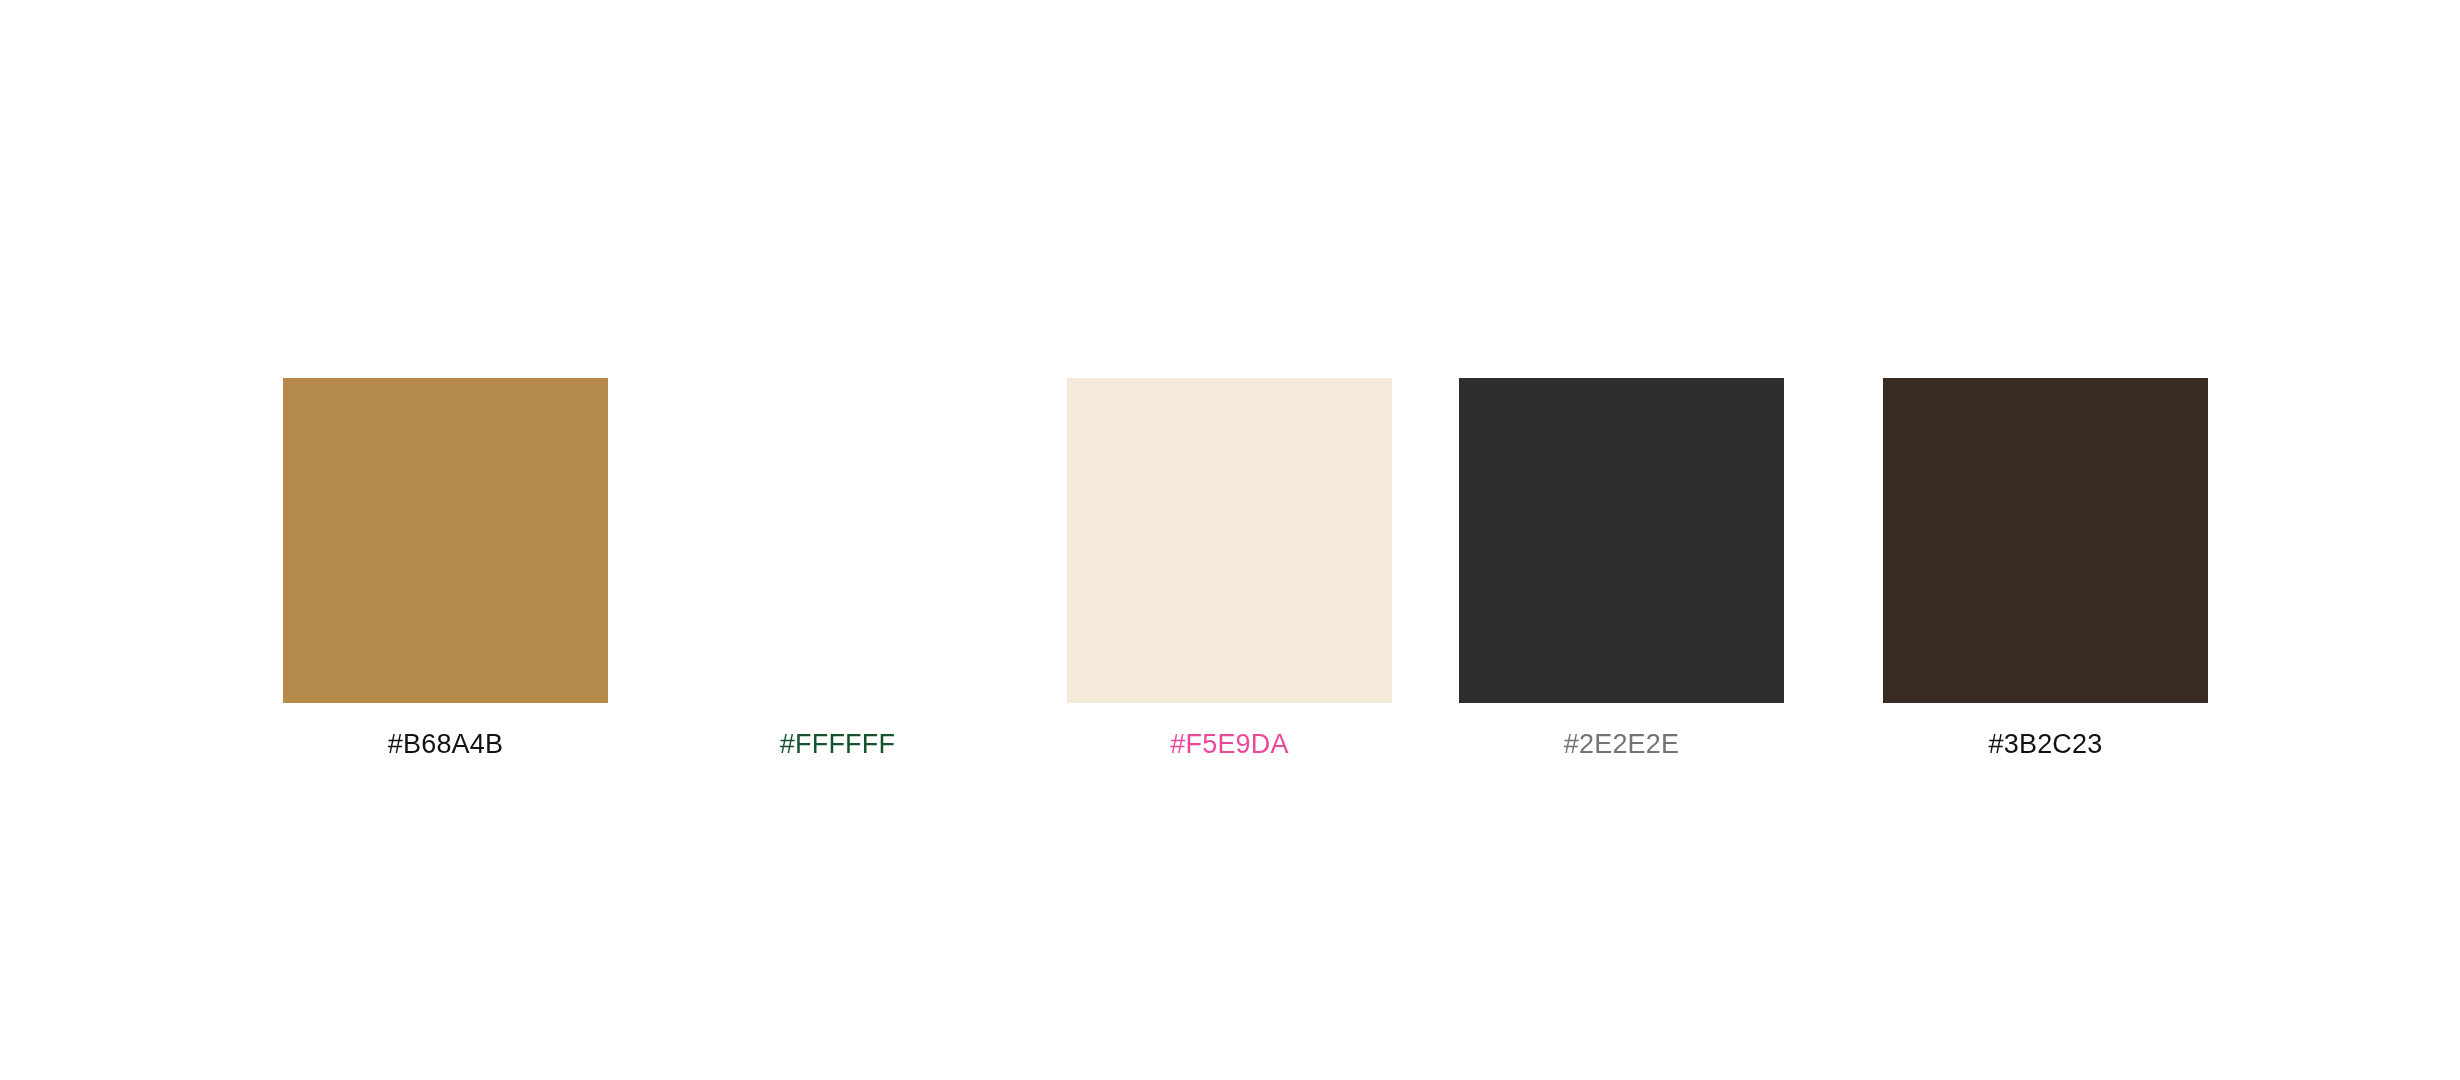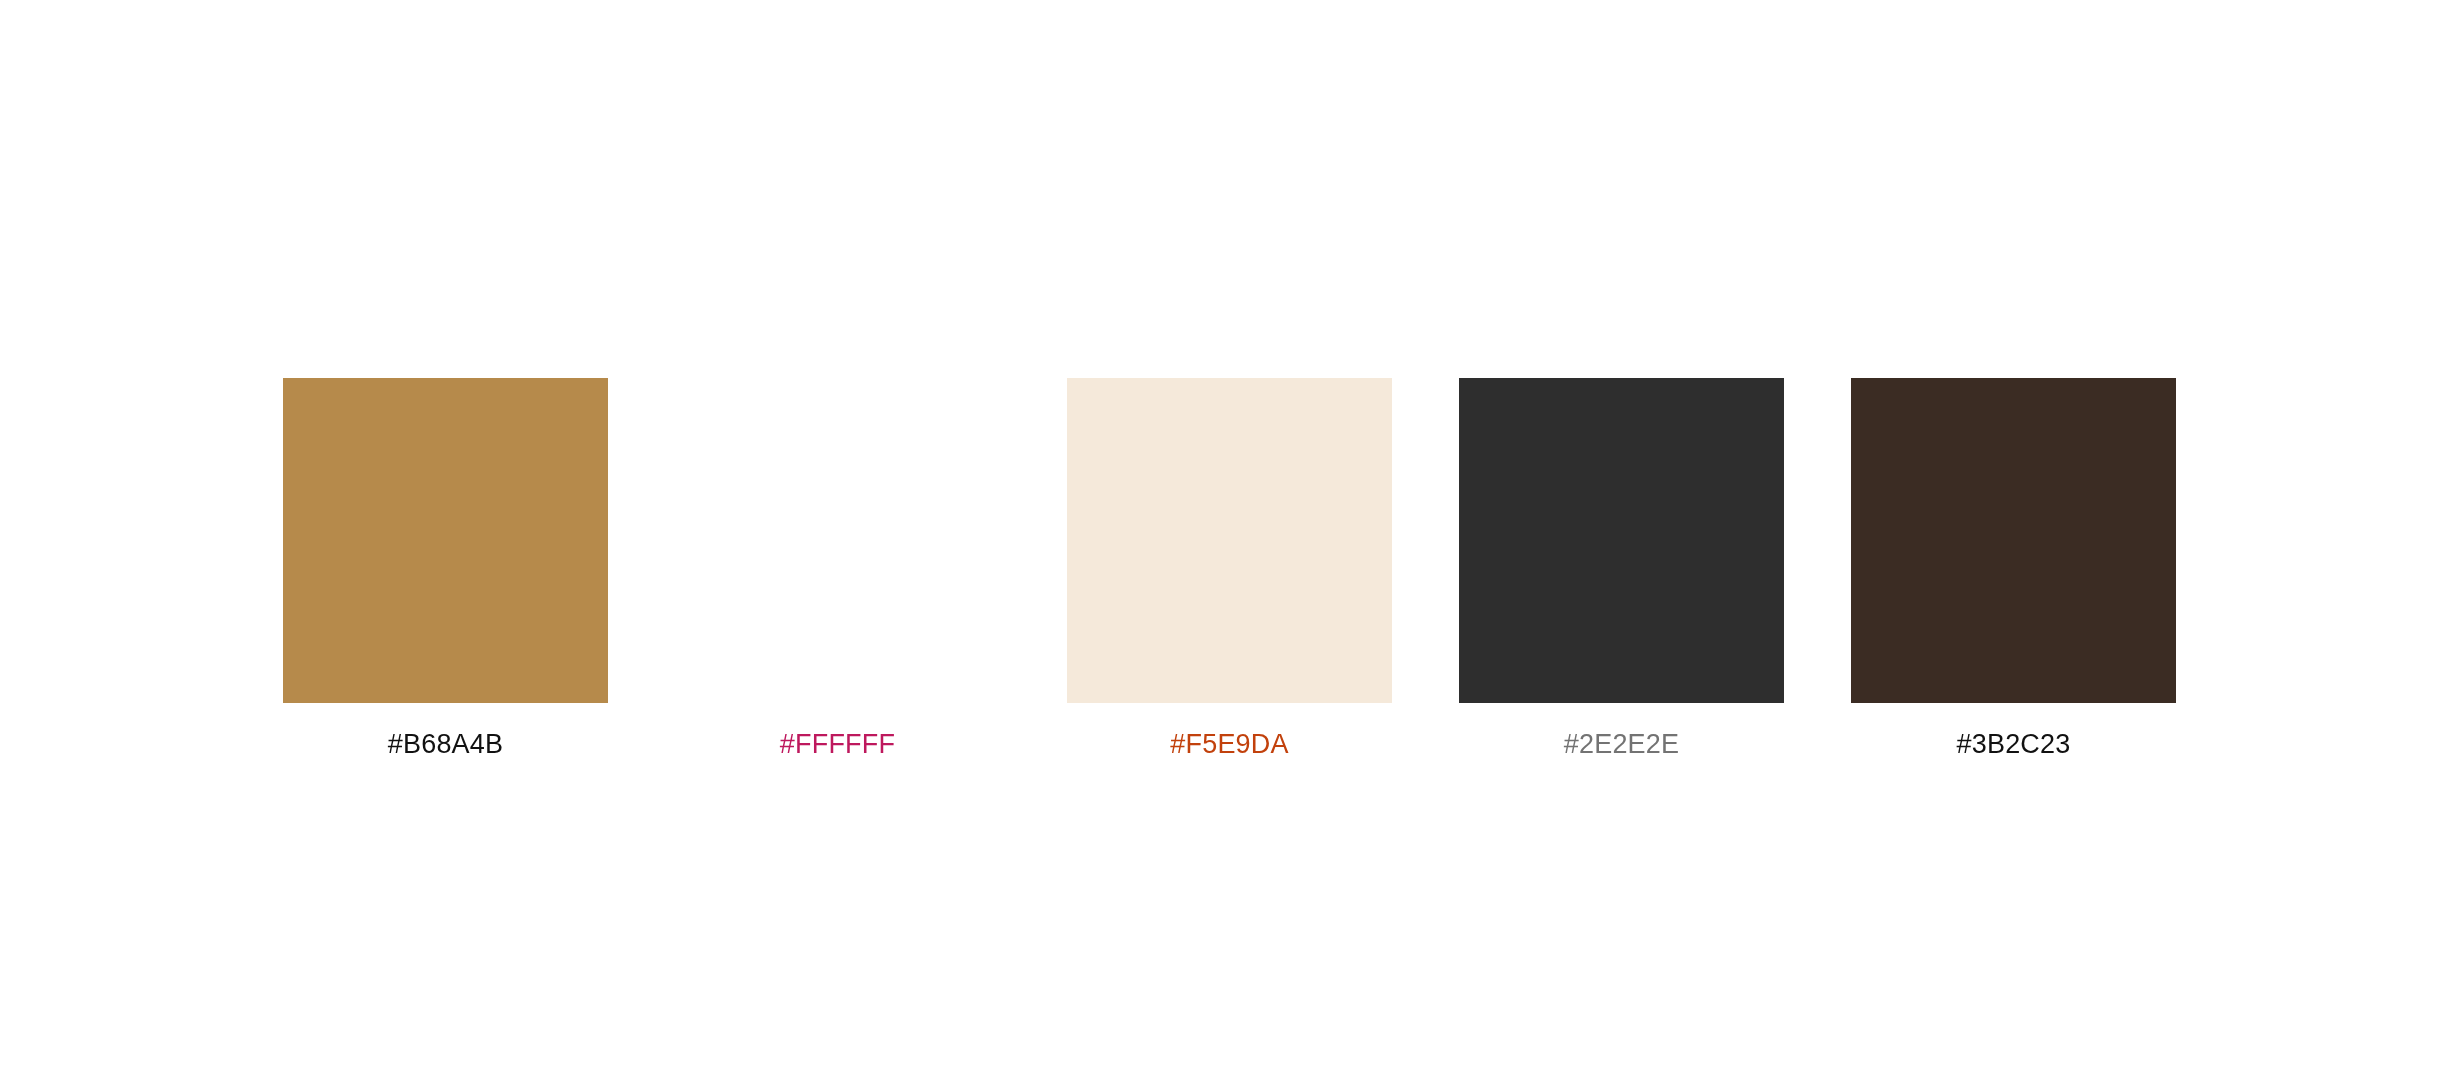--- a/index.html
+++ b/index.html
@@ -35,20 +35,21 @@
   .swatch-cell {
     width: 325px;
     
     margin-right: 67px;
     display: flex;
     flex-direction: column;
     align-items: center;
   }
   .swatch-cell:last-child {
     margin-right: 0;
+    margin-left: 32px;
   }
 
   .swatch-chip {
     width: 325px;
     height: 325px;
     display: block;
   }
 
   .swatch-label {
     margin-top: 25px;
@@ -68,26 +69,26 @@
 
   <div id="swatch-row">
 
     <div class="swatch-cell">
       <div class="swatch-chip" style="background-color: rgb(182, 138, 75);"></div>
       <div class="swatch-label" style="color: rgb(17, 17, 17);">#B68A4B</div>
     </div>
 
     <div class="swatch-cell">
       <div class="swatch-chip" style="background-color: rgb(255, 255, 255);"></div>
-      <div class="swatch-label" style="color: #be185d;">#FFFFFF</div>
+      <div class="swatch-label" style="color: #14532d;">#FFFFFF</div>
     </div>
 
     <div class="swatch-cell">
       <div class="swatch-chip" style="background-color: rgb(245, 233, 218);"></div>
-      <div class="swatch-label" style="color: #c2410c;">#F5E9DA</div>
+      <div class="swatch-label" style="color: #ec4899;">#F5E9DA</div>
     </div>
 
     <div class="swatch-cell">
       <div class="swatch-chip" style="background-color: rgb(46, 46, 46);"></div>
       <div class="swatch-label" style="color: #737373;">#2E2E2E</div>
     </div>
 
     <div class="swatch-cell">
       <div class="swatch-chip" style="background-color: rgb(59, 44, 35);"></div>
       <div class="swatch-label" style="color: rgb(17, 17, 17);">#3B2C23</div>

